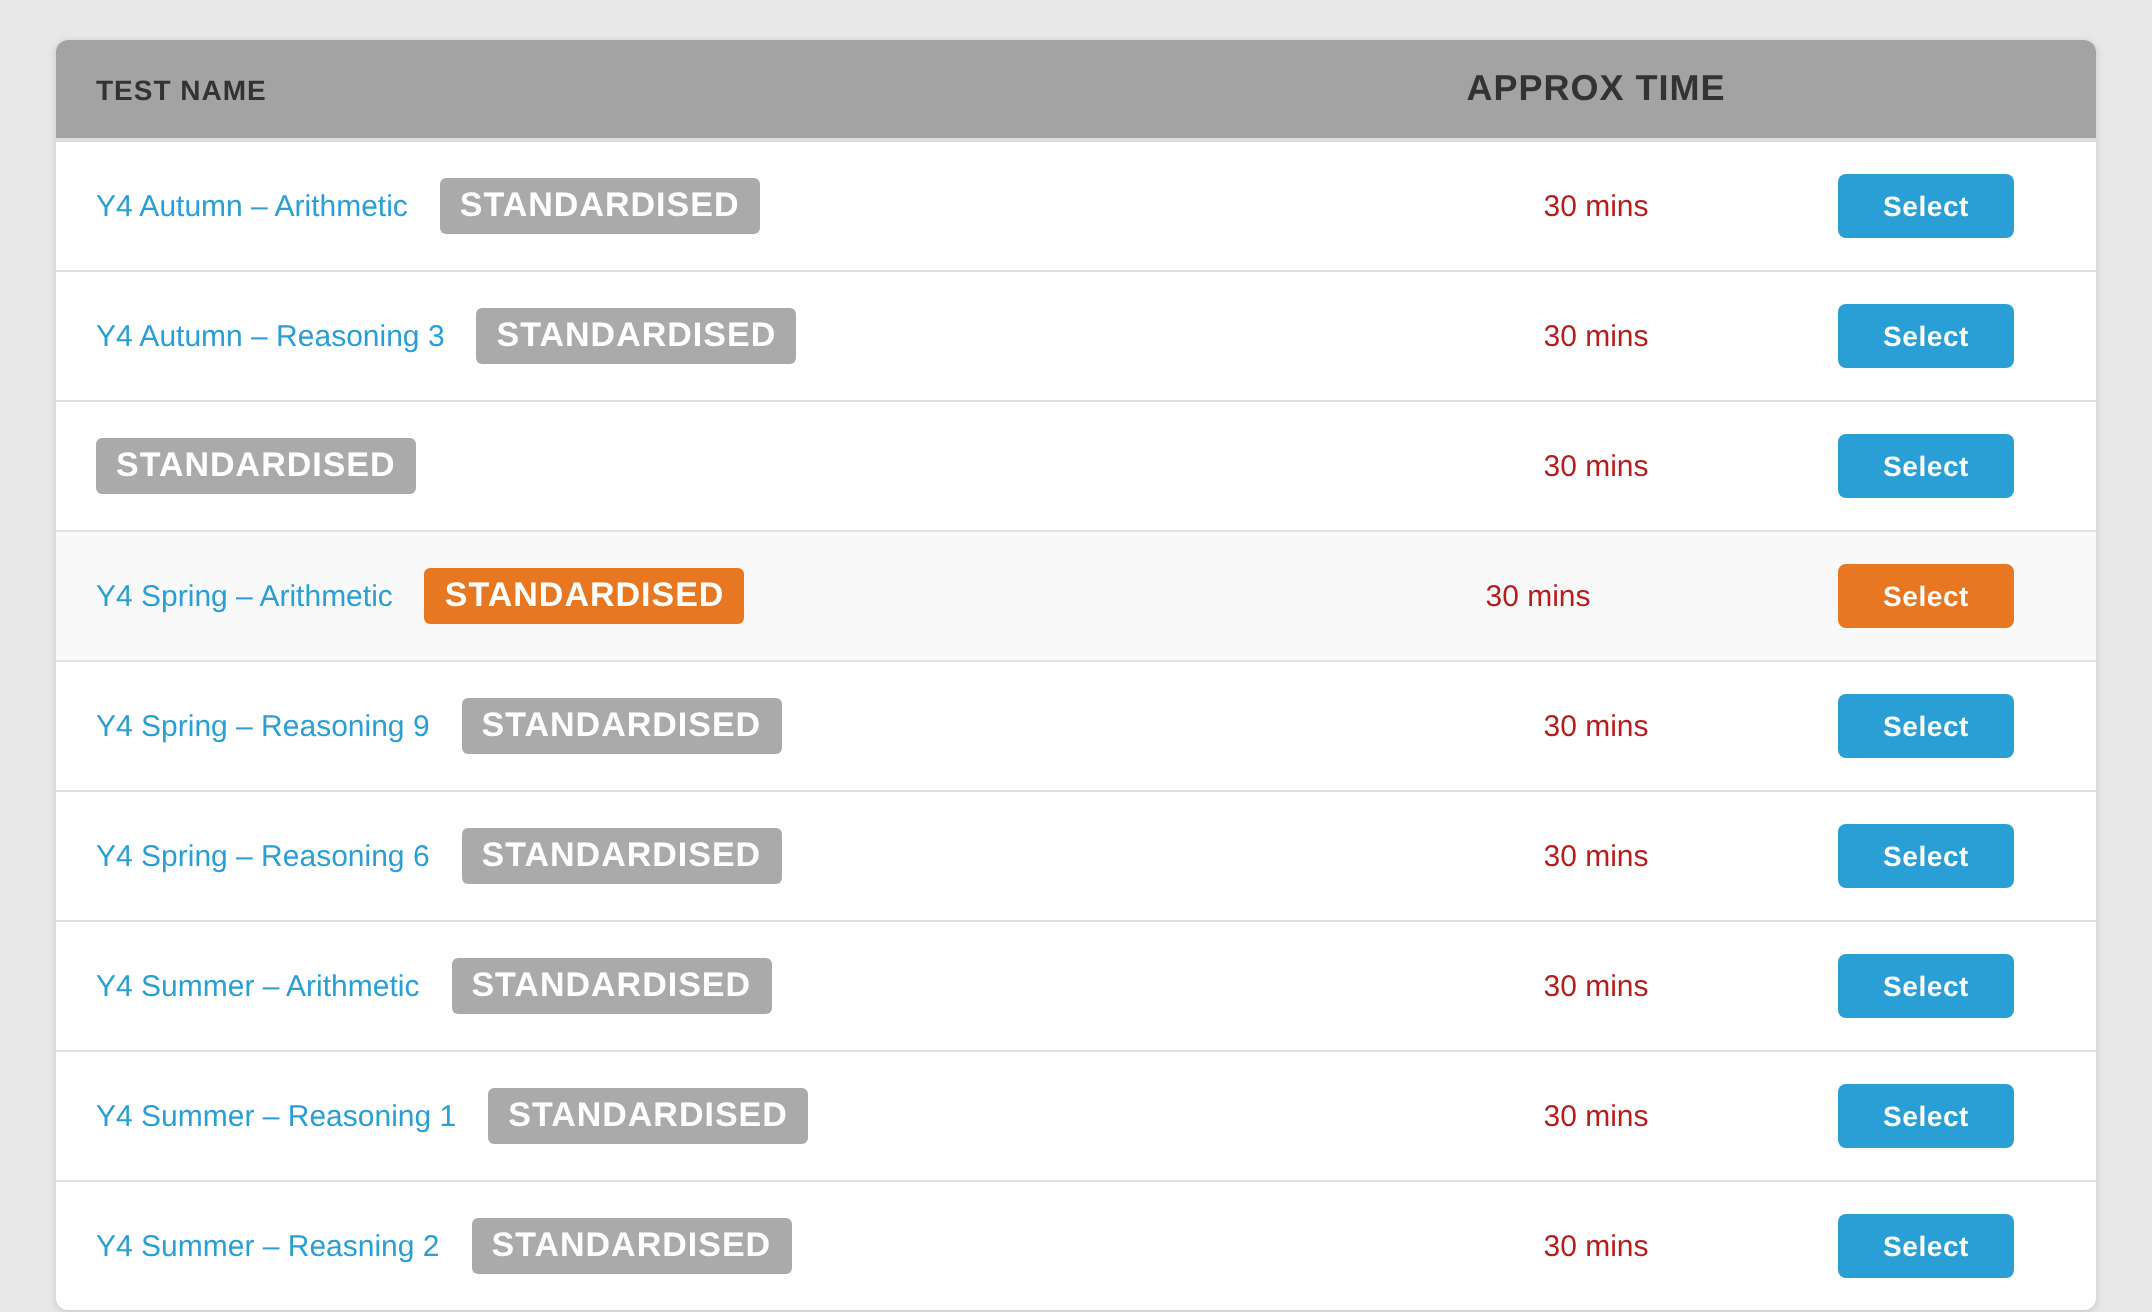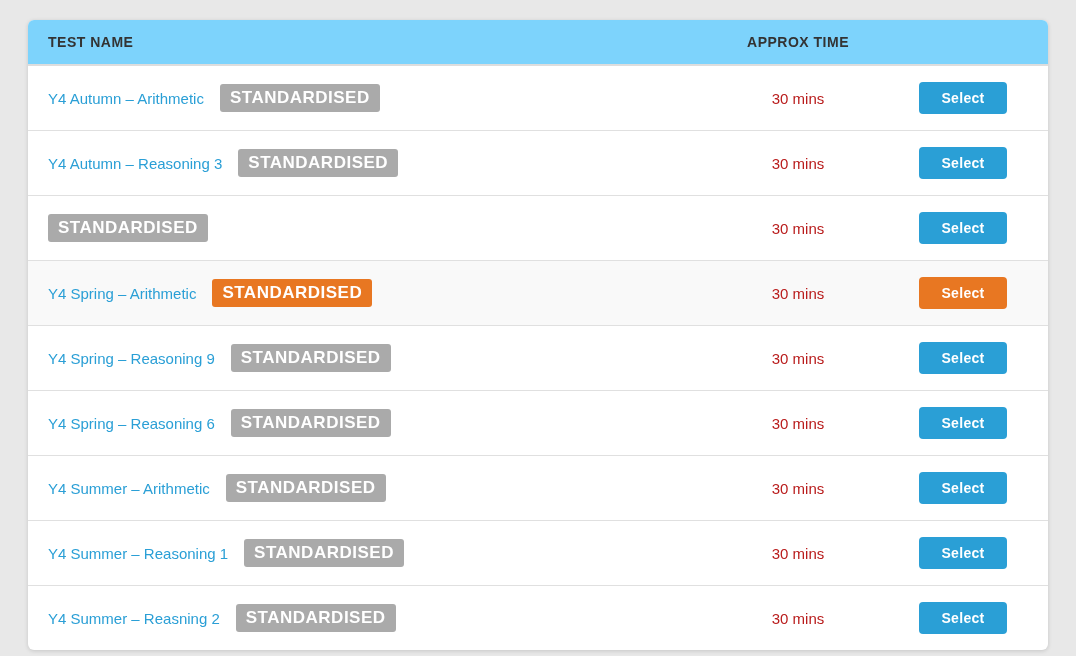--- a/index.html
+++ b/index.html
@@ -22,37 +22,37 @@
       background: #ffffff;
       border-radius: 6px;
       overflow: hidden;
       box-shadow: 0 1px 4px rgba(0,0,0,0.15);
       width: 1020px;
     }
 
     .table-header {
       display: flex;
       align-items: center;
-      background: #7dd3fc;
+      background: #a3a3a3;
       border-bottom: 2px solid #ddd;
       padding: 14px 20px;
     }
 
     .col-name-header {
       flex: 1;
       font-weight: 800;
       font-size: 14px;
       color: #333;
       letter-spacing: 0.5px;
     }
 
     .col-time-header {
       width: 200px;
       font-weight: 800;
-      font-size: 14px;
+      font-size: 18px;
       color: #333;
       letter-spacing: 0.5px;
       text-align: center;
     }
 
     .col-action-header {
       width: 130px;
     }
 
     .table-row {
@@ -61,20 +61,21 @@
       padding: 16px 20px;
       border-bottom: 1px solid #e0e0e0;
     }
 
     .table-row:last-child {
       border-bottom: none;
     }
 
     .table-row.highlighted {
       background: #f9f9f9;
+      gap: 29px;
     }
 
     .col-name {
       flex: 1;
       display: flex;
       align-items: center;
       gap: 16px;
     }
 
     .test-link {

